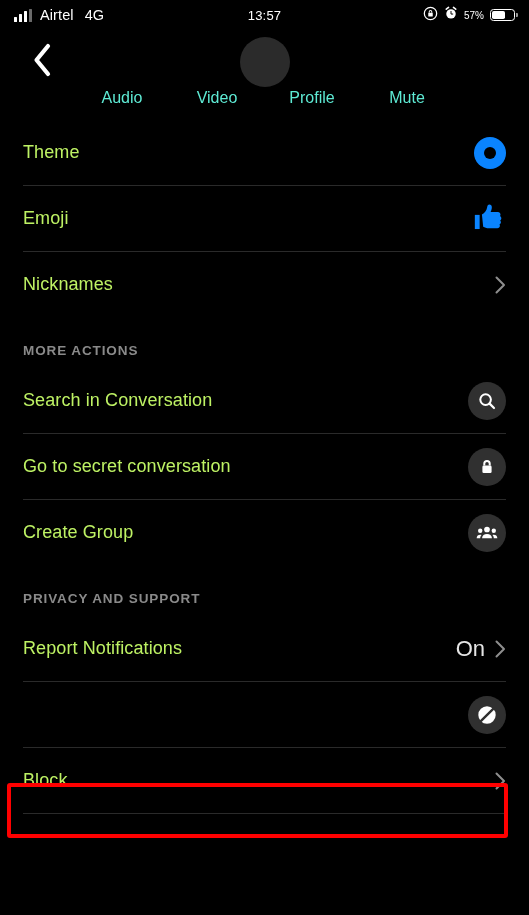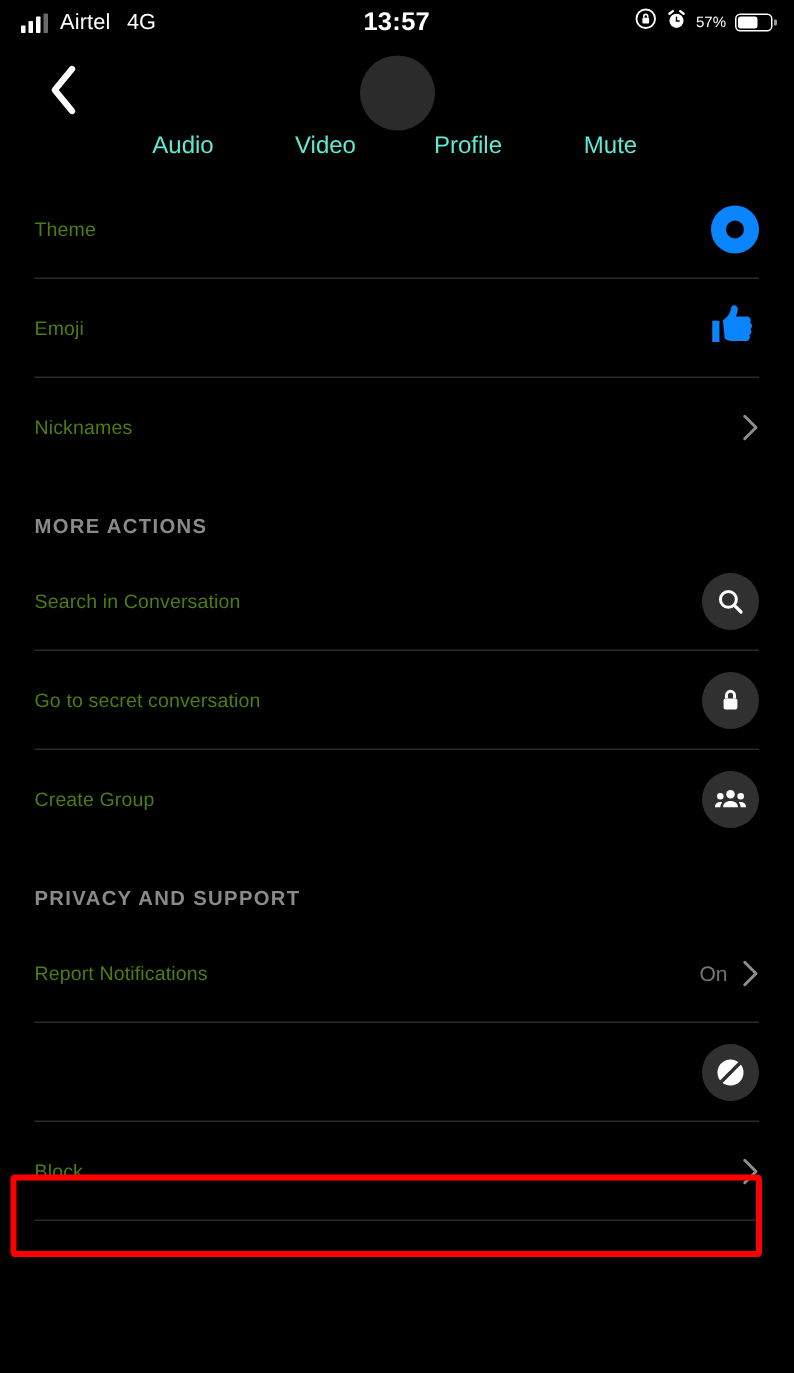--- a/index.html
+++ b/index.html
@@ -61,22 +61,22 @@
   }
   .netmode {
     font-size: 14.5px;
     font-weight: 500;
     margin-left: 3px;
   }
   .sb-center {
     position: absolute;
     left: 0; right: 0;
     text-align: center;
-    font-size: 17px;
-    font-weight: 700;
+    font-size: 13px;
+    font-weight: 400;
     letter-spacing: 0.2px;
     pointer-events: none;
   }
   .sb-right {
     margin-left: auto;
     display: flex;
     align-items: center;
     gap: 6px;
     z-index: 2;
   }
@@ -163,22 +163,22 @@
   .row {
     position: relative;
     display: flex;
     align-items: center;
     height: 65px;
     padding: 0 23px;
     box-sizing: border-box;
     cursor: pointer;
   }
   .row .label {
-    font-size: 13px;
-    color: #4d7c0f;
+    font-size: 18px;
+    color: #bef264;
     letter-spacing: 0.1px;
   }
   .row .sublabel {
     font-size: 15.5px;
     color: #9a9a9a;
     margin-top: 2px;
   }
   .row .text-wrap { display: flex; flex-direction: column; justify-content: center; }
   .row .right {
     margin-left: auto;
@@ -193,22 +193,22 @@
   }
   .section-head {
     padding: 26px 35px 10px 23px;
     font-size: 13.5px;
     letter-spacing: 0.9px;
     color: #8a8a8a;
     font-weight: 600;
     text-transform: uppercase;
   }
   .value-text {
-    font-size: 14px;
-    color: #737373;
+    font-size: 22px;
+    color: #e5e5e5;
   }
   .chev {
     width: 11px;
     height: 18px;
     flex: 0 0 auto;
   }
 
   
   .badge {
     width: 38px;

